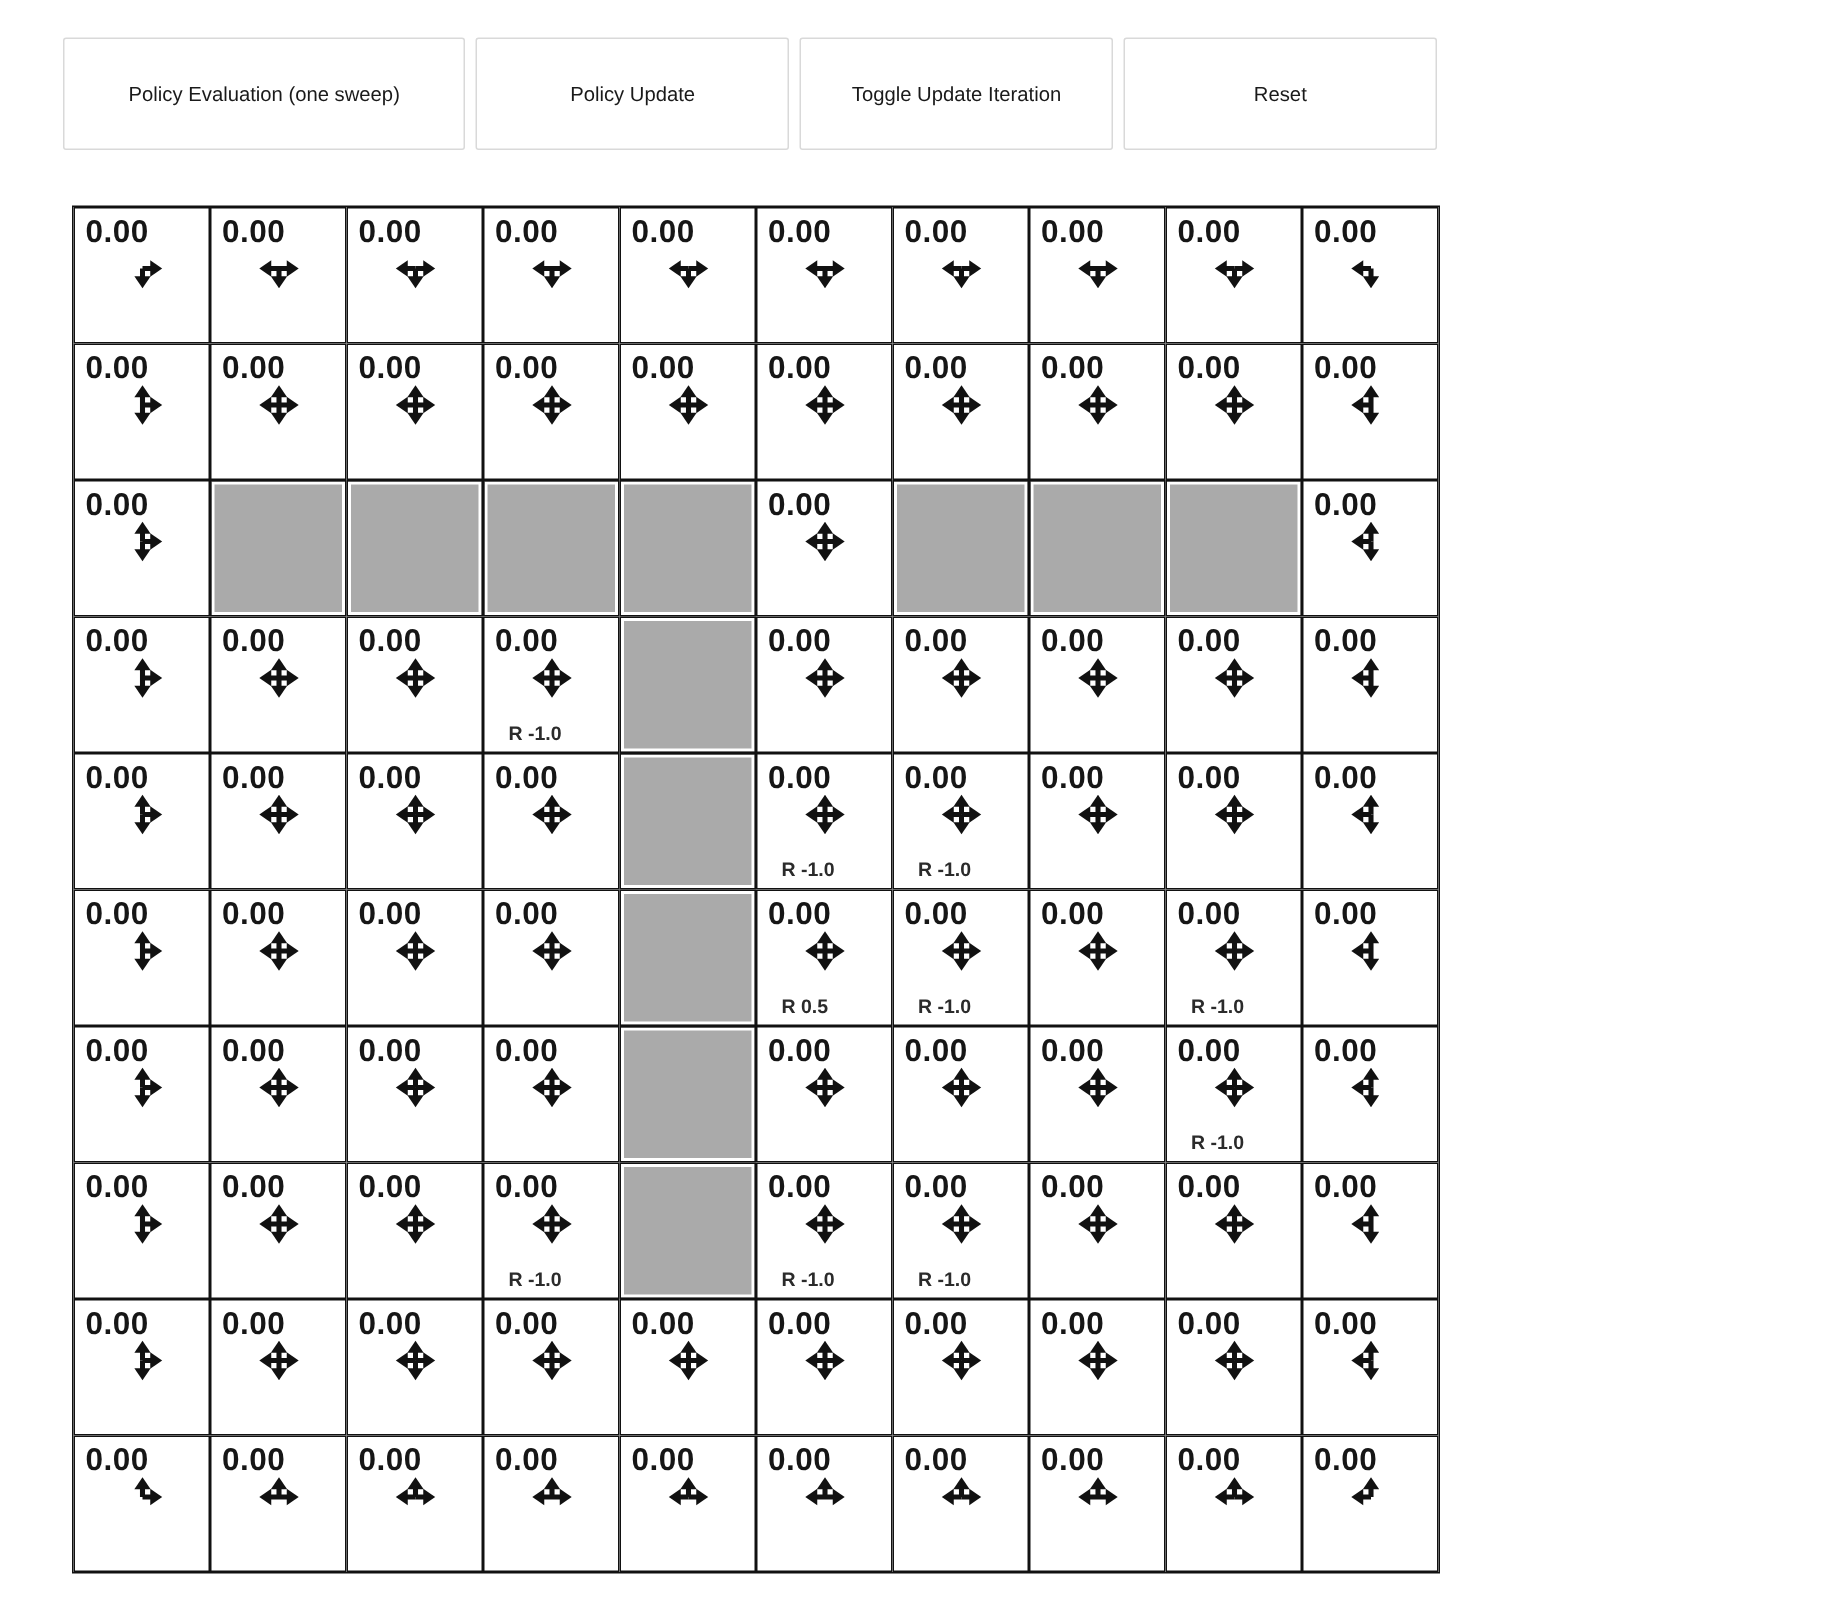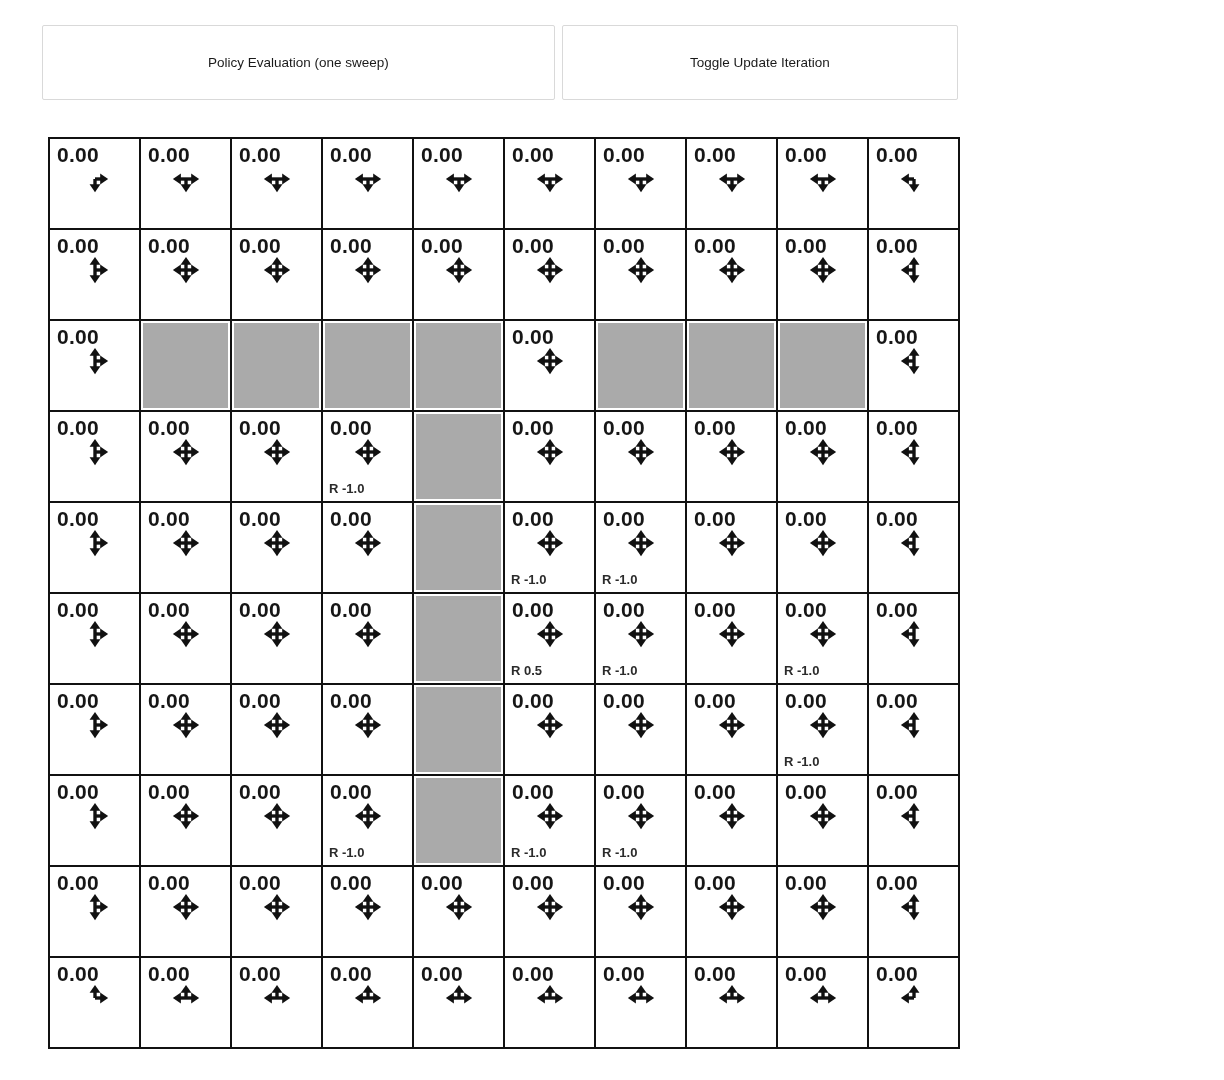--- a/index.html
+++ b/index.html
@@ -72,34 +72,36 @@
   .policy-arrows {
     position: absolute;
     left: 50%;
     top: 25px;
     transform: translateX(-50%);
     width: 30px;
     height: 30px;
   }
   .reward {
     position: absolute;
-    left: 6px;
+    left: 16px;
     bottom: 5px;
     font-size: 13px;
     color: #2b2b2b;
   }
 </style>
 </head>
 <body>
 
 <div class="page">
 
   <div class="toolbar">
     <button class="btn btn-wide">Policy Evaluation (one sweep)</button>
+    <button class="btn btn-std">Policy Update</button>
     <button class="btn btn-std">Toggle Update Iteration</button>
+    <button class="btn btn-std">Reset</button>
   </div>
 
   <div class="grid-outer">
     <div id="grid">
         <div class="cell">
           <span class="value">0.00</span>
           <svg viewBox="-16 -16 32 32" class="policy-arrows">
             <g transform="rotate(90)">
               <line x1="0" y1="0" x2="7" y2="0" stroke="#111111" stroke-width="3.6"></line>
               <polygon points="5.5,-5.8 14,0 5.5,5.8" fill="#111111"></polygon>

